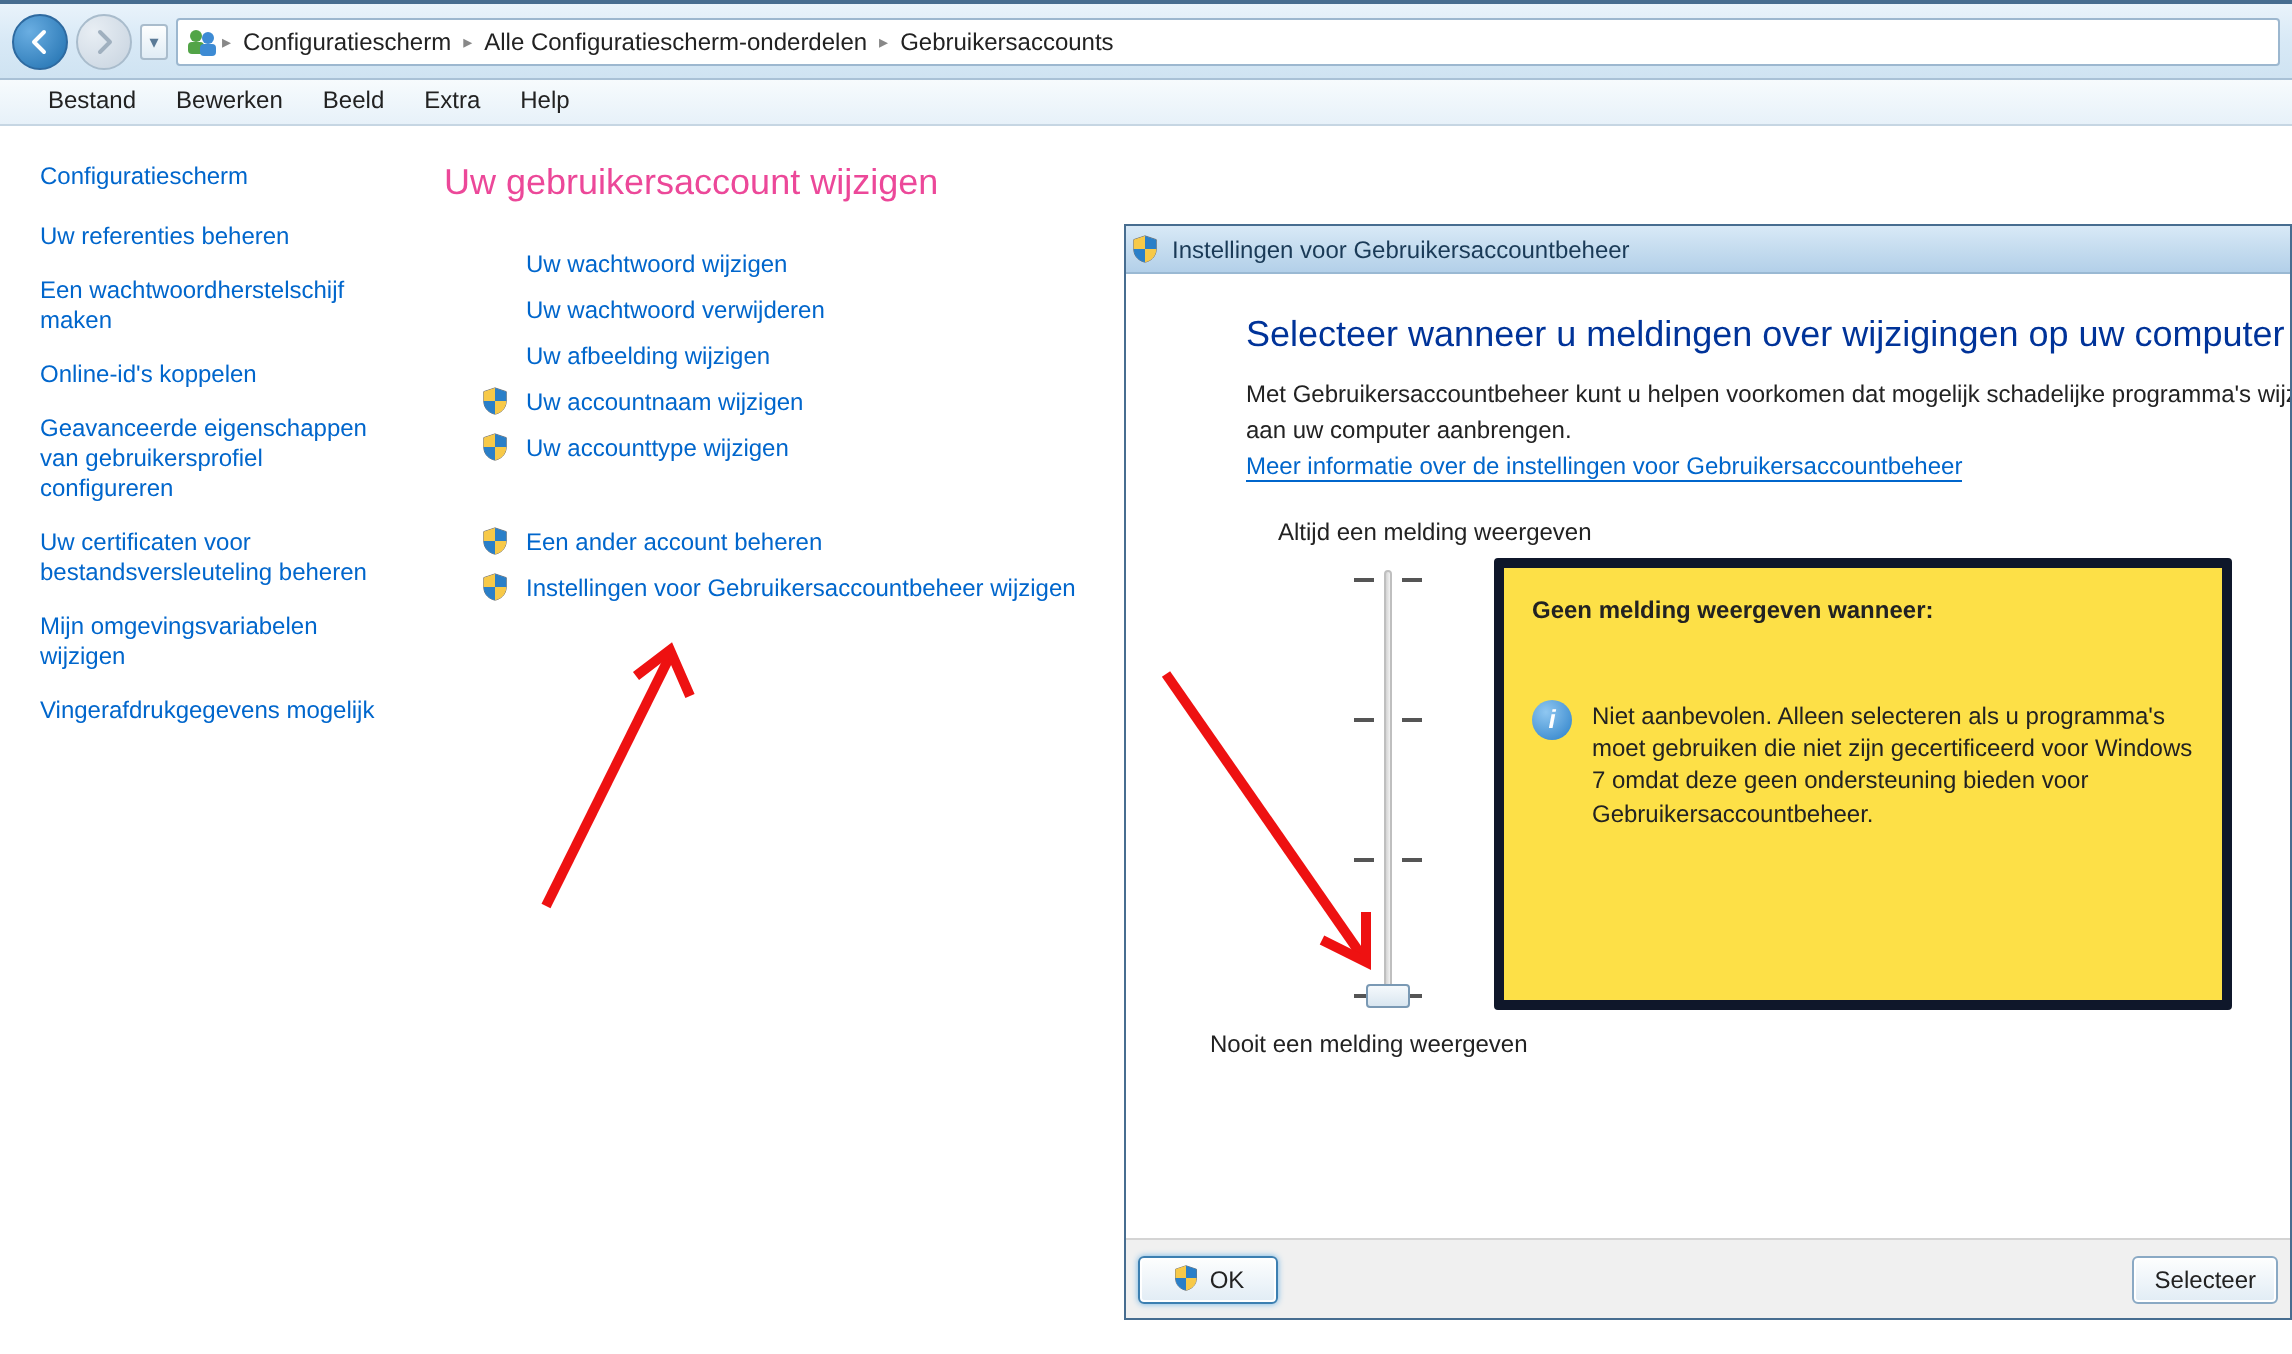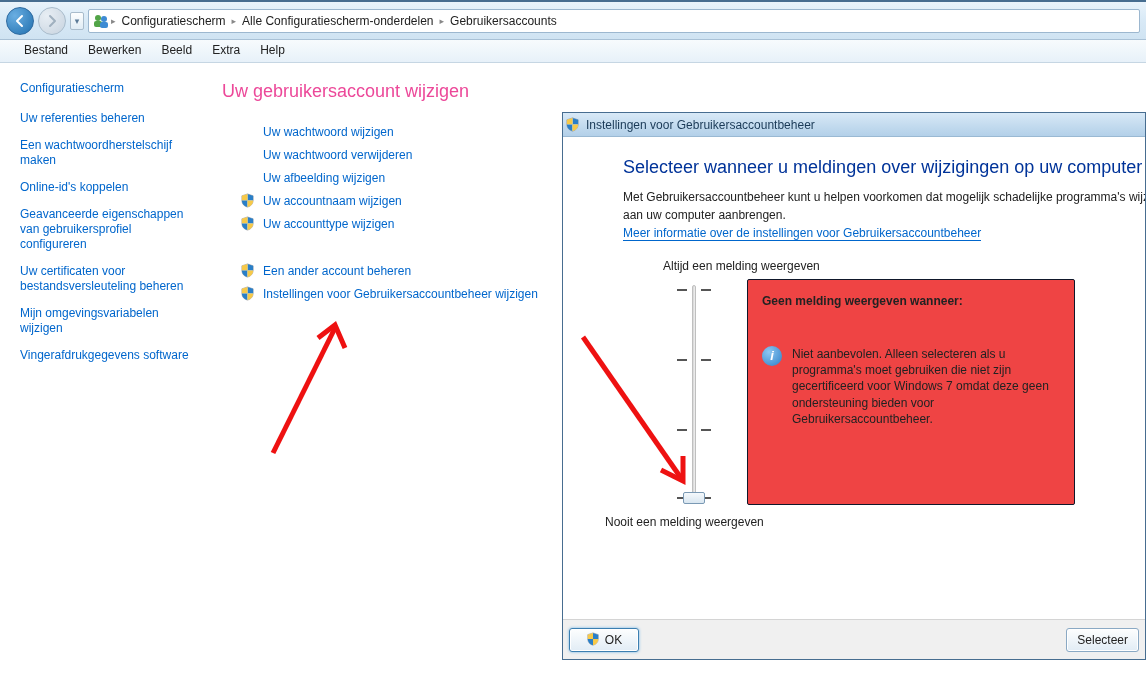--- a/index.html
+++ b/index.html
@@ -175,21 +175,21 @@
     margin-bottom: 18px;
   }
   .slider-area {
     display: flex;
     gap: 14px;
     align-items: flex-start;
   }
   .slider-toplabel, .slider-botlabel {
     font-size: 12px;
     color: #222;
-    margin: 0 0 6px 40px;
+    margin: 0 0 6px 16px;
   }
   .slider-botlabel { margin: 6px 0 0 -18px; }
   .slider-track-wrap {
     position: relative;
     width: 80px;
     height: 230px;
     margin-left: 30px;
   }
   .slider-track {
     position: absolute;
@@ -212,26 +212,26 @@
   .slider-thumb {
     position: absolute;
     left: 30px;
     width: 22px;
     height: 12px;
     background: linear-gradient(#f5f9fc,#d9e6f0);
     border: 1px solid #7a99b4;
     border-radius: 2px;
   }
   .info-panel {
-    border: 1px solid #0f172a;
+    border: 5px solid #0f172a;
     border-radius: 2px;
     padding: 14px 14px;
-    width: 328px;
+    width: 369px;
     height: 226px;
-    background: #ef4444;
+    background: #fde047;
     font-size: 12px;
     position: relative;
   }
   .info-panel strong { font-weight: bold; display:block; margin-bottom:12px;}
   .info-panel ul { margin: 0 0 0 16px; padding: 0; }
   .info-panel li { margin-bottom: 12px; line-height:1.35; }
   .info-warn {
     display:flex; gap:10px;
     margin-top: 38px;
     align-items:flex-start;
@@ -330,21 +330,21 @@
 <div class="body-area">
 
   <div class="sidebar">
     <div class="side-title">Configuratiescherm</div>
     <div class="side-link">Uw referenties beheren</div>
     <div class="side-link">Een wachtwoordherstelschijf maken</div>
     <div class="side-link">Online-id's koppelen</div>
     <div class="side-link">Geavanceerde eigenschappen van gebruikersprofiel configureren</div>
     <div class="side-link">Uw certificaten voor bestandsversleuteling beheren</div>
     <div class="side-link">Mijn omgevingsvariabelen wijzigen</div>
-    <div class="side-link">Vingerafdrukgegevens software</div>
+    <div class="side-link">Vingerafdrukgegevens mogelijk</div>
   </div>
 
   <div class="center">
     <h1>Uw gebruikersaccount wijzigen</h1>
 
     <div class="action-list">
       <div class="action">
           <span class="shield-placeholder"></span>
         <a>Uw wachtwoord wijzigen</a>
         </div>

